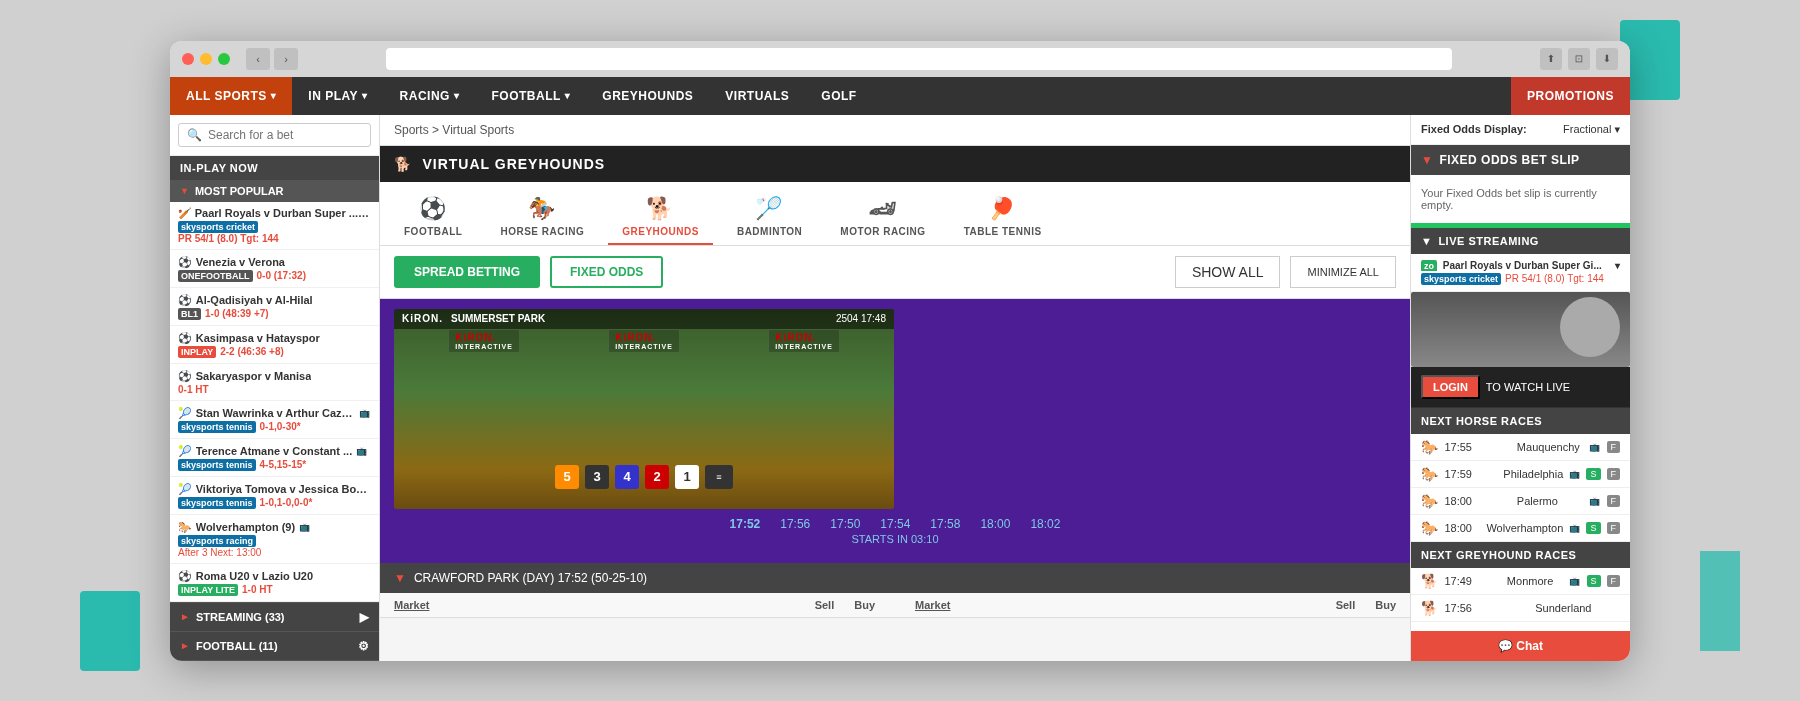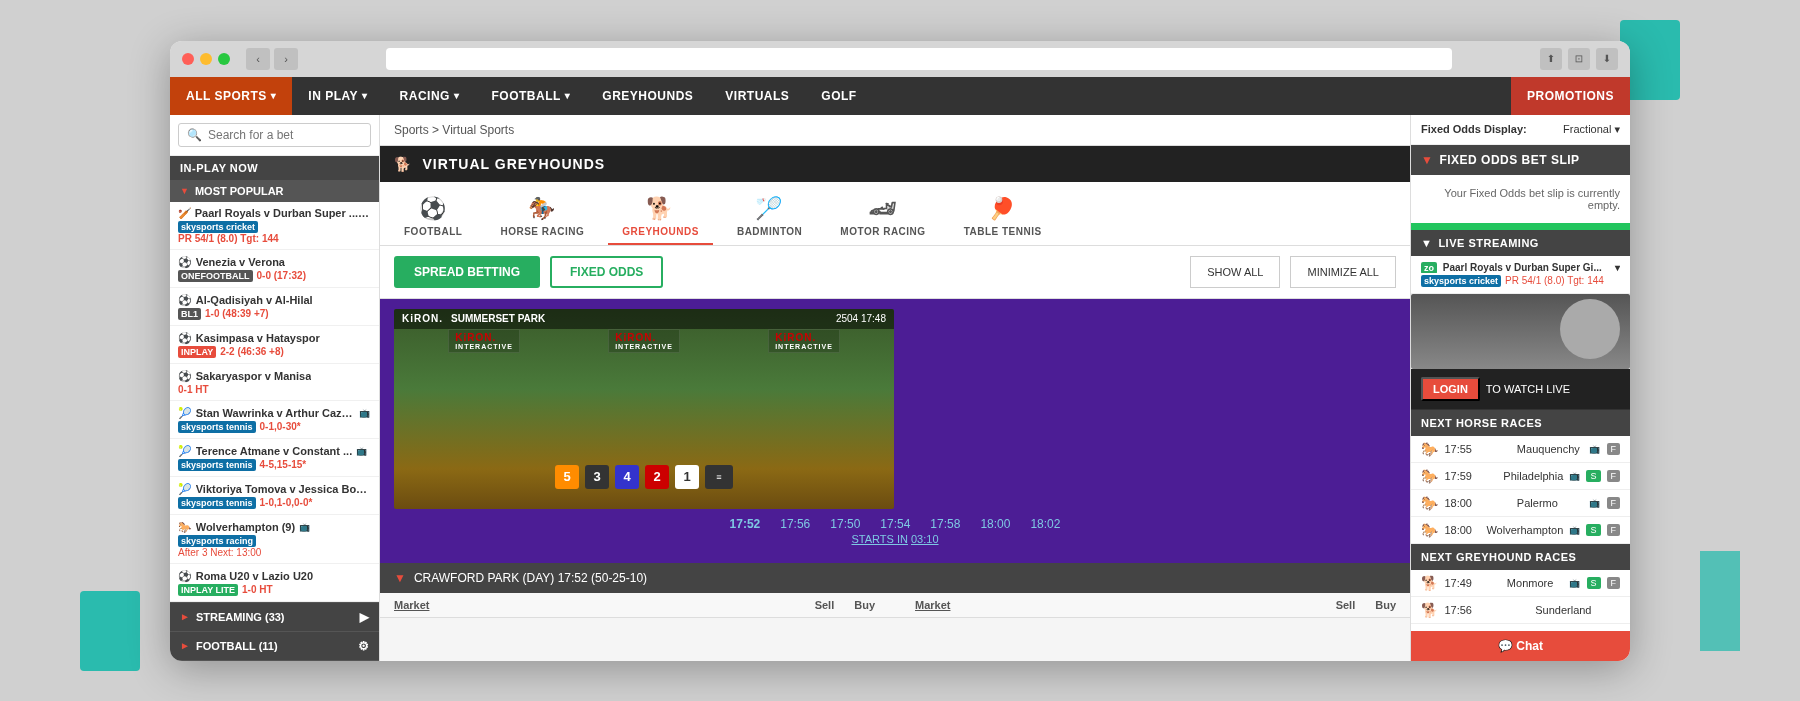--- a/index.html
+++ b/index.html
@@ -276,21 +276,21 @@
     .bet-btn.fixed {
       background: white;
       color: #27ae60;
       border-color: #27ae60;
     }
     .show-all-btn {
       margin-left: auto;
       padding: 6px 16px;
       border: 1px solid #ccc;
       background: white;
-      font-size: 11px;
+      font-size: 14px;
       cursor: pointer;
       color: #333;
     }
     .minimize-btn {
       padding: 6px 16px;
       border: 1px solid #ccc;
       background: white;
       font-size: 11px;
       cursor: pointer;
       color: #333;
@@ -359,21 +359,21 @@
       font-size: 12px;
     }
     .race-time { color: #7ec8e3; }
     .race-time.active { color: #7ec8e3; font-weight: bold; }
     .starts-in {
       text-align: center;
       font-size: 11px;
       color: #aaa;
       padding: 2px 0 8px;
     }
-    .starts-in span { color: #7ec8e3; text-decoration: underline; }
+    .starts-in span { color: #7ec8e3; }
 
     
     .race-info-bar {
       background: #444;
       color: white;
       padding: 8px 14px;
       display: flex;
       align-items: center;
       gap: 8px;
       font-size: 12px;
@@ -429,22 +429,22 @@
       align-items: center;
       gap: 6px;
       text-transform: uppercase;
       letter-spacing: 0.5px;
     }
     .betslip-header .triangle { color: #e74c3c; }
     .betslip-empty {
       padding: 12px 10px;
       font-size: 11px;
       color: #666;
-      text-align: right;
-      border-bottom: 7px solid #22c55e;
+      text-align: left;
+      border-bottom: 5px solid #22c55e;
     }
 
     .live-streaming-header {
       background: #444;
       color: white;
       padding: 7px 10px;
       font-size: 11px;
       font-weight: bold;
       display: flex;
       align-items: center;

